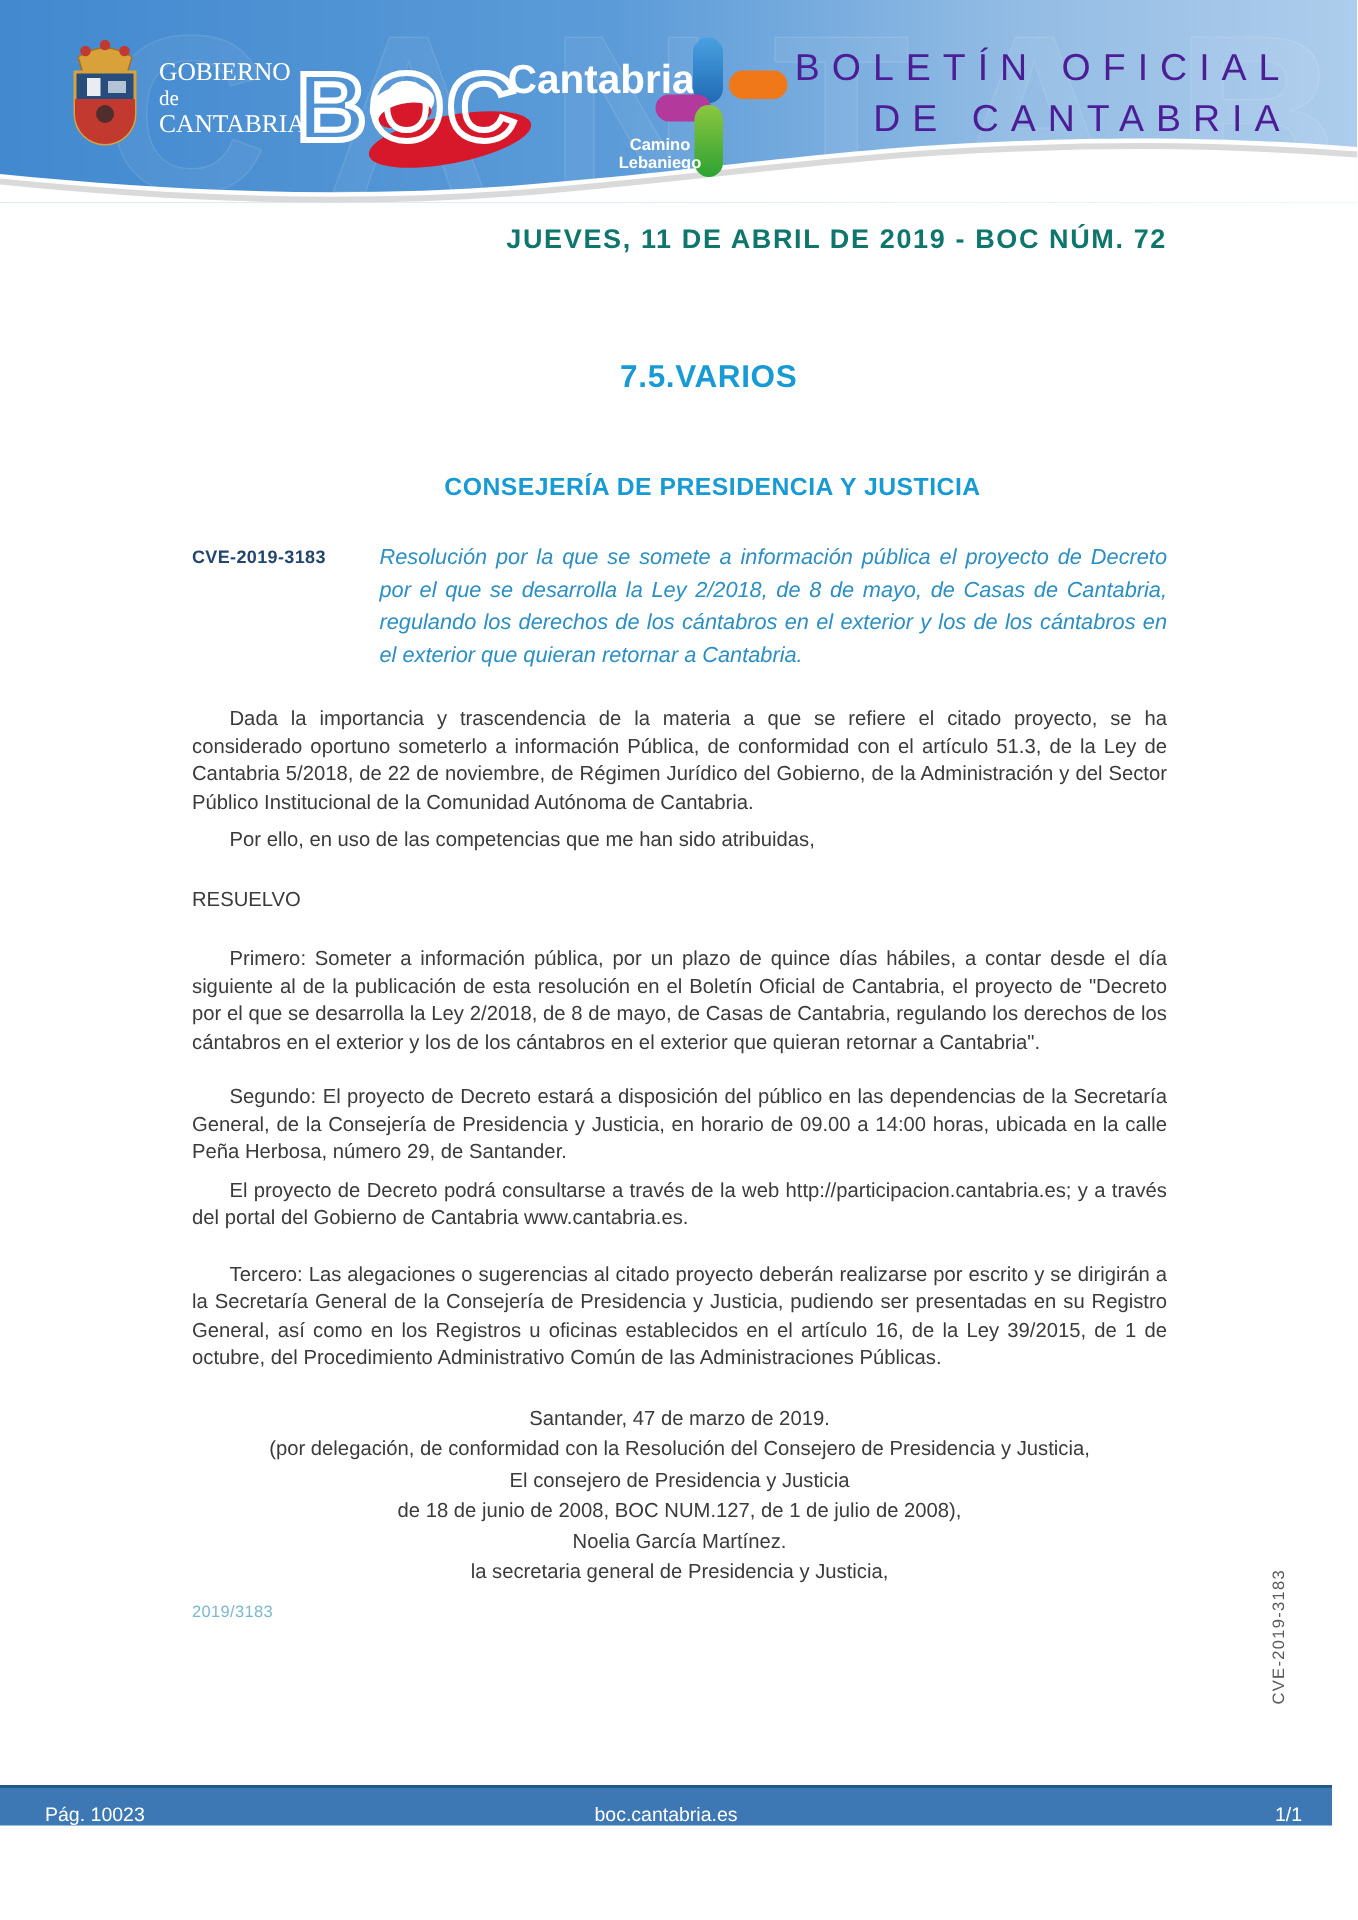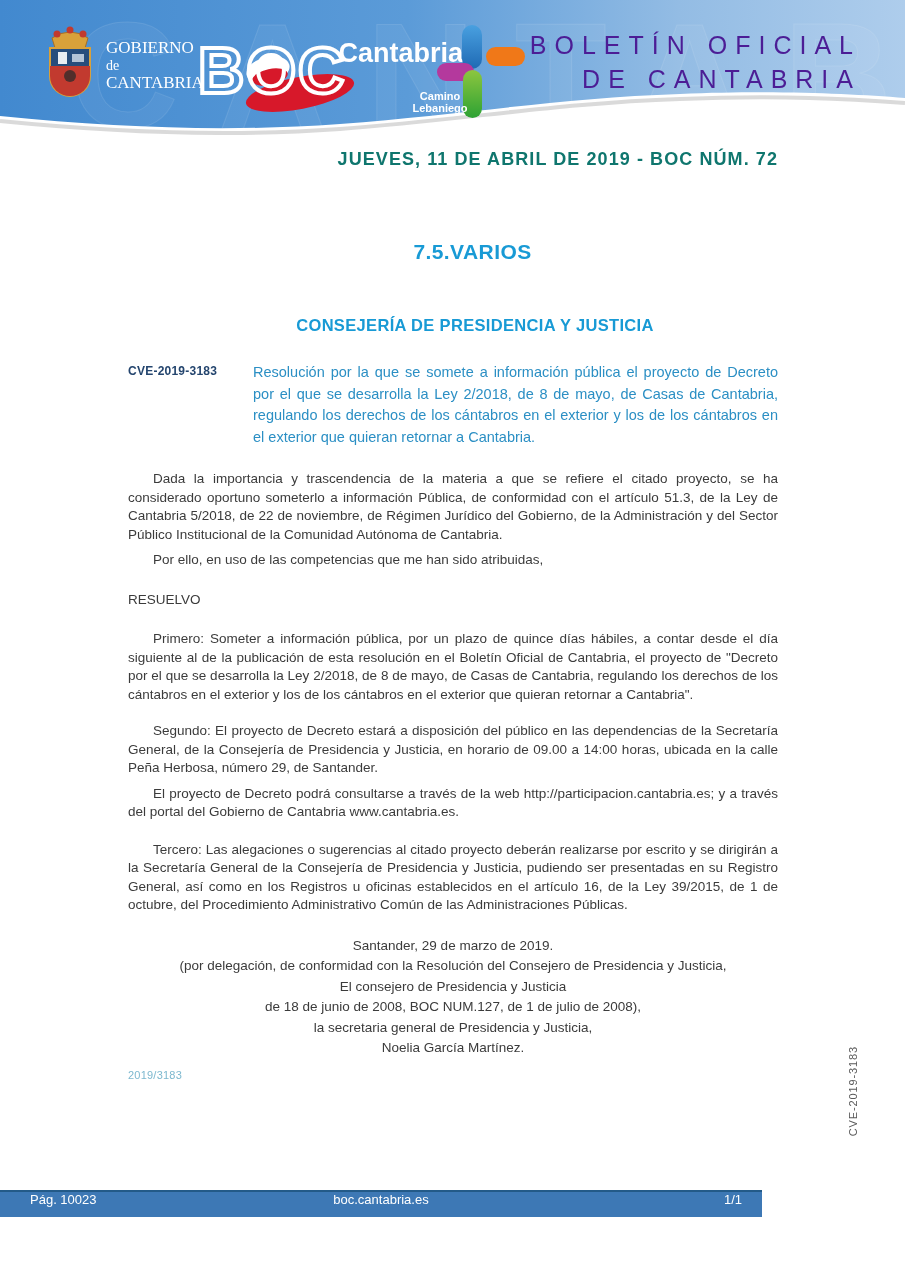--- a/index.html
+++ b/index.html
@@ -35,21 +35,21 @@
     font-size:16.5px; font-weight:bold; color:#189ad5; letter-spacing:0.02em;padding-left:45px;
   }
 
   
   .cve-row { display:flex; margin:27px 127px 0 128px; }
   .cve-label {
     flex:0 0 125px; padding-top:2px;
     font-size:12px; font-weight:bold; color:#24456e; letter-spacing:0.02em;
   }
   .summary {
-    flex:1; color:#2b8fc4;
+    flex:1; font-style:italic; color:#2b8fc4;
     font-size:14.5px; line-height:21.5px; text-align:justify;
   }
 
   
   .body-block { margin:0 127px 0 128px; font-size:13.5px; line-height:18.5px; }
   .para { text-align:justify; text-indent:25px; }
   .p1 { margin-top:22px; }
   .p2 { margin-top:7px; }
   .resuelvo { margin-top:21px; text-align:left; text-indent:0; }
   .p3 { margin-top:21px; }
@@ -61,23 +61,23 @@
 
   
   .cve-vertical {
     position:absolute; right:46px; top:1046px;
     writing-mode:vertical-rl; transform:rotate(180deg);
     font-size:11px; color:#5a5a5a; letter-spacing:0.08em;
   }
 
   
   .footer-bar {
-    position:absolute; left:0; top:1190px; width:762px; height:27px;
+    position:absolute; left:0; top:1190px; width:888px; height:27px;
     background:#3d78b5; border-top:2px solid #235a88;
-    display:flex; align-items:flex-start; color:#ffffff; font-size:13px;
+    display:flex; align-items:flex-end; color:#ffffff; font-size:13px;
   }
   .footer-left  { position:absolute; left:30px; }
   .footer-center{ width:100%; text-align:center; }
   .footer-right { position:absolute; right:20px; }
 </style>
 </head>
 <body>
 
 <div class="page">
 
@@ -163,26 +163,26 @@
   <div class="body-block">
     <p class="para p1">Dada la importancia y trascendencia de la materia a que se refiere el citado proyecto, se ha considerado oportuno someterlo a información Pública, de conformidad con el artículo 51.3, de la Ley de Cantabria 5/2018, de 22 de noviembre, de Régimen Jurídico del Gobierno, de la Administración y del Sector Público Institucional de la Comunidad Autónoma de Cantabria.</p>
     <p class="para p2">Por ello, en uso de las competencias que me han sido atribuidas,</p>
     <p class="para resuelvo">RESUELVO</p>
     <p class="para p3">Primero: Someter a información pública, por un plazo de quince días hábiles, a contar desde el día siguiente al de la publicación de esta resolución en el Boletín Oficial de Cantabria, el proyecto de "Decreto por el que se desarrolla la Ley 2/2018, de 8 de mayo, de Casas de Cantabria, regulando los derechos de los cántabros en el exterior y los de los cántabros en el exterior que quieran retornar a Cantabria".</p>
     <p class="para p4">Segundo: El proyecto de Decreto estará a disposición del público en las dependencias de la Secretaría General, de la Consejería de Presidencia y Justicia, en horario de 09.00 a 14:00 horas, ubicada en la calle Peña Herbosa, número 29, de Santander.</p>
     <p class="para p5">El proyecto de Decreto podrá consultarse a través de la web http://participacion.cantabria.es; y a través del portal del Gobierno de Cantabria www.cantabria.es.</p>
     <p class="para p6">Tercero: Las alegaciones o sugerencias al citado proyecto deberán realizarse por escrito y se dirigirán a la Secretaría General de la Consejería de Presidencia y Justicia, pudiendo ser presentadas en su Registro General, así como en los Registros u oficinas establecidos en el artículo 16, de la Ley 39/2015, de 1 de octubre, del Procedimiento Administrativo Común de las Administraciones Públicas.</p>
 
     <div class="signature">
-      <div>Santander, 29 de marzo de 2019.</div>
+      <div>Santander, 47 de marzo de 2019.</div>
       <div>(por delegación, de conformidad con la Resolución del Consejero de Presidencia y Justicia,</div>
       <div>El consejero de Presidencia y Justicia</div>
       <div>de 18 de junio de 2008, BOC NUM.127, de 1 de julio de 2008),</div>
+      <div>Noelia García Martínez.</div>
       <div>la secretaria general de Presidencia y Justicia,</div>
-      <div>Noelia García Martínez.</div>
     </div>
 
     <div class="doc-ref">2019/3183</div>
   </div>
 
   <div class="cve-vertical">CVE-2019-3183</div>
 
   <div class="footer-bar">
     <span class="footer-left">Pág. 10023</span>
     <span class="footer-center">boc.cantabria.es</span>

